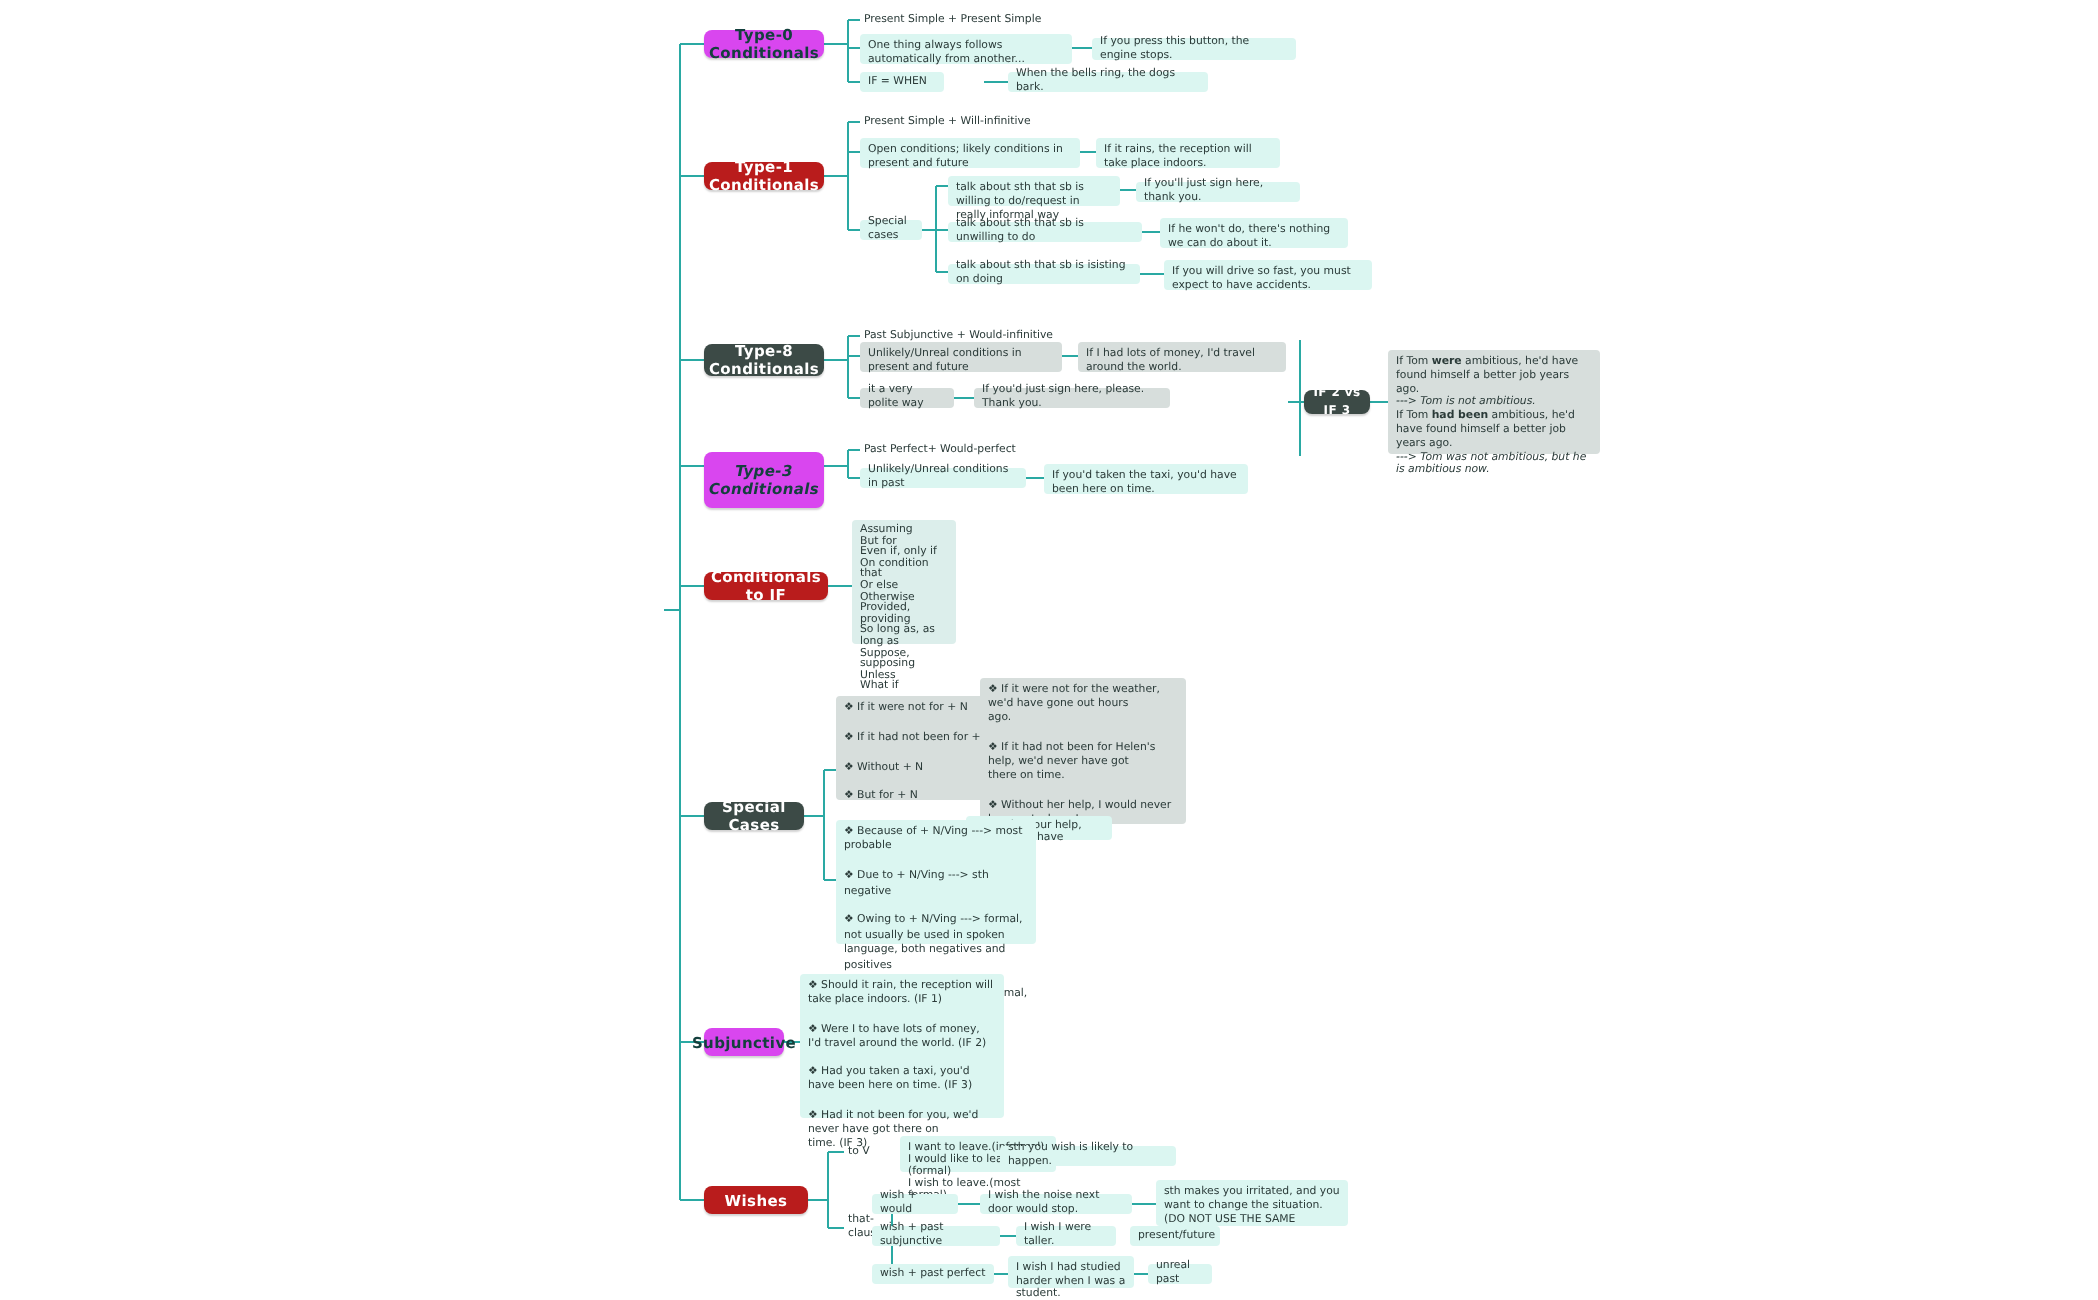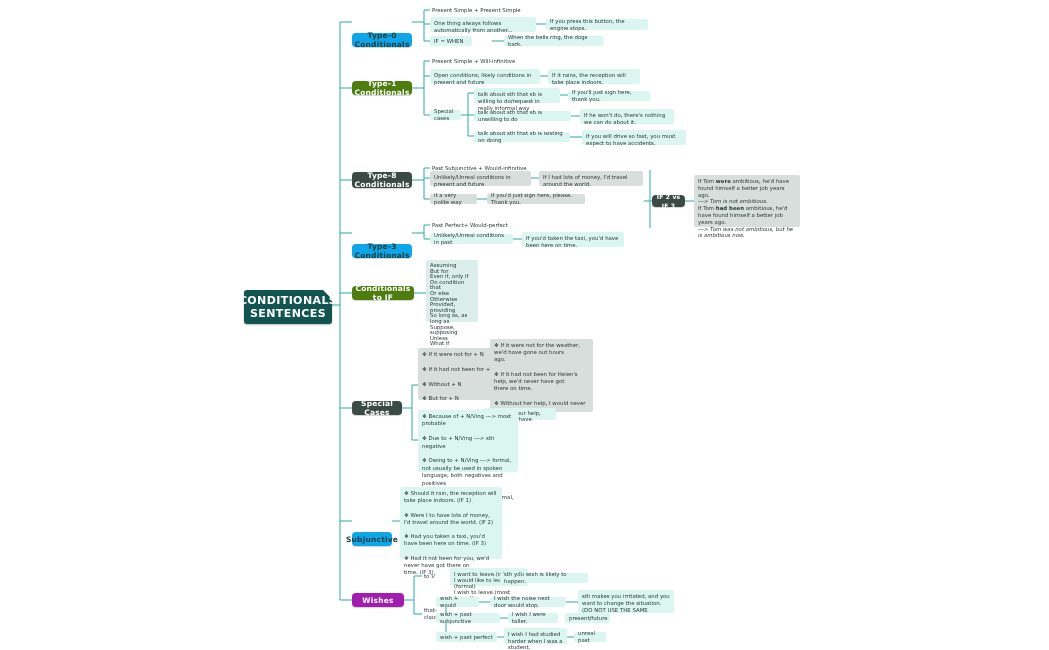--- a/index.html
+++ b/index.html
@@ -25,24 +25,24 @@
     border-left:9px solid transparent;border-top:9px solid #ffffff;
   }
 
   
   .pill{
     border-radius:4px;font-size:7.5px;font-weight:bold;line-height:9px;
     display:flex;align-items:center;justify-content:center;text-align:center;
     letter-spacing:.2px;padding:0 4px;
     box-shadow:0 1px 1px rgba(0,0,0,.18);
   }
-  .pill-mint{background:#0ea5e9;color:#14403d;margin-top:18px;}
-  .pill-teal{background:#4d7c0f;color:#ffffff;}
+  .pill-mint{background:#d946ef;color:#14403d;}
+  .pill-teal{background:#b91c1c;color:#ffffff;}
   .pill-dark{background:#3c4a46;color:#ffffff;}
-  .pill-deep{background:#a21caf;color:#ffffff;}
+  .pill-deep{background:#b91c1c;color:#ffffff;}
 
   
   .box{
     font-size:5.4px;line-height:7px;border-radius:2px;
     padding:3px 4px;color:#2a3a38;
     display:flex;align-items:center;
   }
   .box.top{align-items:flex-start;}
   .bx-mint{background:#dbf6f1;}
   .bx-gray{background:#d7dedc;}
@@ -136,27 +136,20 @@
       <path d="M446 637 H454"></path>
       <path d="M479 602 H490"></path>
       <path d="M566 602 H578"></path>
       <path d="M500 618 H508"></path>
       <path d="M601 618 H610"></path>
       <path d="M497 637 H504"></path>
       <path d="M567 637 H574"></path>
     </g>
   </svg>
 
-  <div class="node root" style="left:244px;top:290px;width:88px;height:34px;">
-    <div>
-      <span>CONDITIONALS</span><br>
-      <span>SENTENCES</span>
-    </div>
-    <span class="foldmark"></span>
-  </div>
 
   <div class="node pill pill-mint" style="left:352px;top:15px;width:60px;height:14px;">Type-0 Conditionals</div>
 
   <div class="node box bx-none" style="left:430px;top:5px;width:110px;height:10px;">Present Simple + Present Simple</div>
 
   <div class="node box bx-mint top" style="left:430px;top:17px;width:106px;height:15px;">One thing always follows automatically from another...</div>
 
   <div class="node box bx-mint" style="left:546px;top:19px;width:102px;height:11px;">If you press this button, the engine stops.</div>
 
   <div class="node box bx-mint" style="left:430px;top:36px;width:42px;height:10px;">IF = WHEN</div>
@@ -187,21 +180,21 @@
   <div class="node box bx-none" style="left:430px;top:163px;width:110px;height:10px;">Past Subjunctive + Would-infinitive</div>
 
   <div class="node box bx-gray top" style="left:430px;top:171px;width:101px;height:15px;">Unlikely/Unreal conditions in present and future</div>
 
   <div class="node box bx-gray top" style="left:539px;top:171px;width:104px;height:15px;">If I had lots of money, I'd travel around the world.</div>
 
   <div class="node box bx-gray" style="left:430px;top:194px;width:47px;height:10px;">it a very polite way</div>
 
   <div class="node box bx-gray" style="left:487px;top:194px;width:98px;height:10px;">If you'd just sign here, please. Thank you.</div>
 
-  <div class="node pill pill-mint" style="left:352px;top:226px;width:60px;height:14px;">Type-3 Conditionals</div>
+  <div class="node pill pill-mint" style="left:352px;top:226px;width:60px;height:28px;font-style:italic;">Type-3 Conditionals</div>
 
   <div class="node box bx-none" style="left:430px;top:220px;width:110px;height:10px;">Past Perfect+ Would-perfect</div>
 
   <div class="node box bx-mint" style="left:430px;top:234px;width:83px;height:10px;">Unlikely/Unreal conditions in past</div>
 
   <div class="node box bx-mint top" style="left:522px;top:232px;width:102px;height:15px;">If you'd taken the taxi, you'd have been here on time.</div>
 
   <div class="node pill pill-dark" style="left:652px;top:195px;width:33px;height:12px;font-size:6px;">IF 2 vs IF 3</div>
 
   <div class="node box bx-gray top" style="left:694px;top:175px;width:106px;height:52px;line-height:6.8px;">

